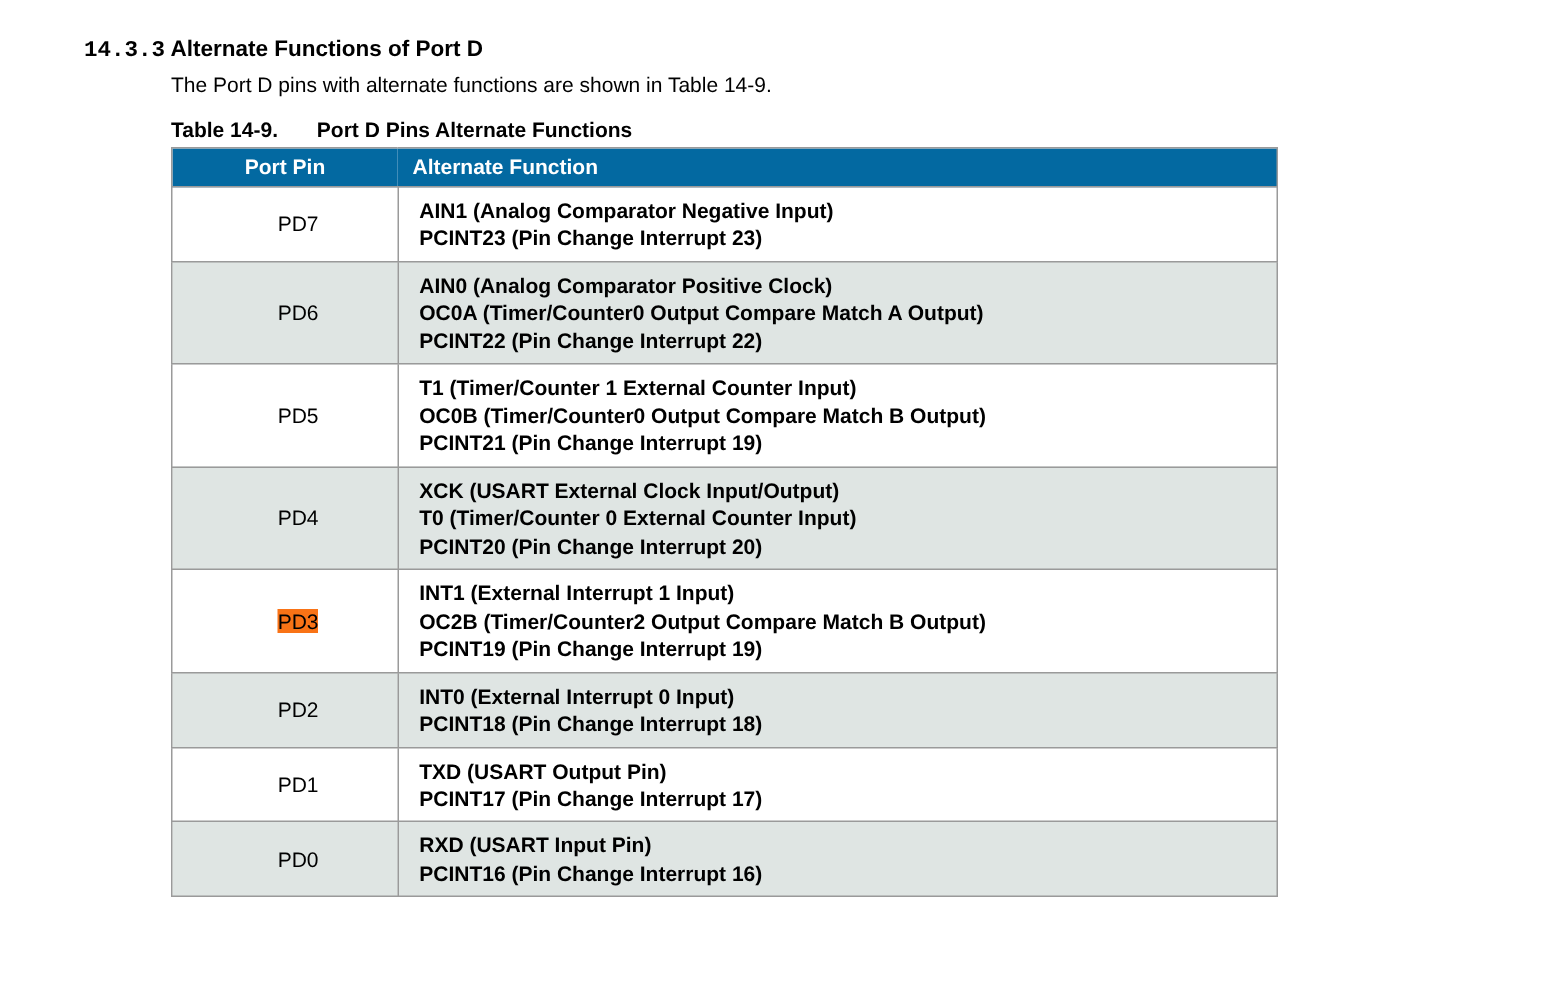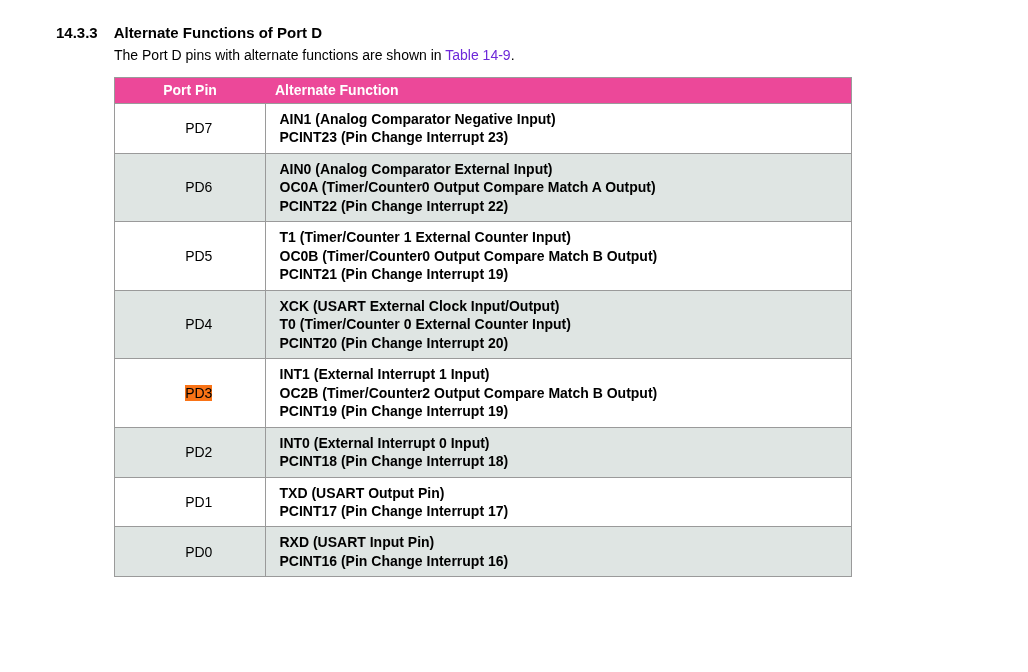--- a/index.html
+++ b/index.html
@@ -16,48 +16,49 @@
     padding: 24px 56px 24px 56px;
   }
   .sec-heading {
     font-weight: bold;
     font-size: 15px;
     margin-bottom: 6px;
   }
   .sec-num {
     display: inline-block;
     width: 54px;
+    font-family: Liberation Mono, monospace;
   }
   .indent {
     margin-left: 58px;
   }
   .intro {
     font-size: 14px;
     margin-bottom: 14px;
   }
   .xref {
-    color: #6d28d9;
+    color: #000000;
   }
   .caption {
     font-size: 14px;
     font-weight: bold;
     margin-bottom: 4px;
   }
   .cap-no {
     display: inline-block;
     margin-right: 22px;
   }
   table.pins {
     border-collapse: collapse;
     width: 738px;
     border: 1px solid #9a9a9a;
     table-layout: fixed;
   }
   table.pins th {
-    background: #ec4899;
+    background: #0369a1;
     color: #ffffff;
     font-weight: bold;
     text-align: left;
     padding: 4px 10px 5px 10px;
     font-size: 14px;
     border: none;
   }
   table.pins th.col-pin {
     width: 130px;
     text-align: center;
@@ -90,40 +91,44 @@
     <span class="sec-num">14.3.3</span>
     <span>Alternate Functions of Port D</span>
   </div>
 
   <div class="indent">
 
     <div class="intro">
       <span>The Port D pins with alternate functions are shown in </span><span class="xref">Table 14-9</span><span>.</span>
     </div>
 
+    <div class="caption">
+      <span class="cap-no">Table 14-9.</span>
+      <span>Port D Pins Alternate Functions</span>
+    </div>
 
     <table class="pins">
       <thead>
         <tr>
           <th class="col-pin">Port Pin</th>
           <th>Alternate Function</th>
         </tr>
       </thead>
       <tbody>
           <tr class="odd">
             <td class="pin">PD7</td>
             <td>
               <span class="fn-line">AIN1 (Analog Comparator Negative Input)</span>
               <span class="fn-line">PCINT23 (Pin Change Interrupt 23)</span>
             </td>
           </tr>
           <tr class="even">
             <td class="pin">PD6</td>
             <td>
-              <span class="fn-line">AIN0 (Analog Comparator External Input)</span>
+              <span class="fn-line">AIN0 (Analog Comparator Positive Clock)</span>
               <span class="fn-line">OC0A (Timer/Counter0 Output Compare Match A Output)</span>
               <span class="fn-line">PCINT22 (Pin Change Interrupt 22)</span>
             </td>
           </tr>
           <tr class="odd">
             <td class="pin">PD5</td>
             <td>
               <span class="fn-line">T1 (Timer/Counter 1 External Counter Input)</span>
               <span class="fn-line">OC0B (Timer/Counter0 Output Compare Match B Output)</span>
               <span class="fn-line">PCINT21 (Pin Change Interrupt 19)</span>

